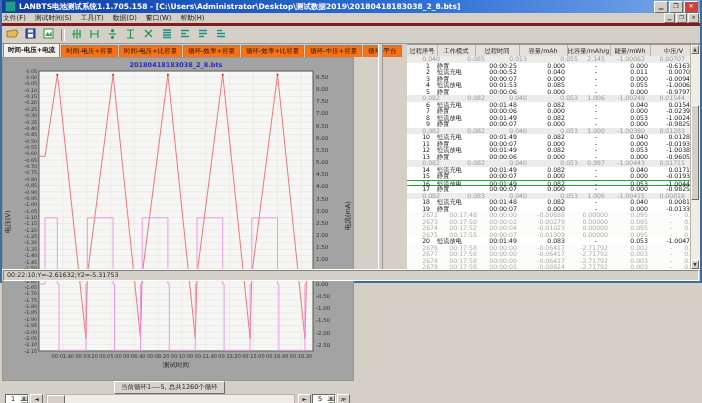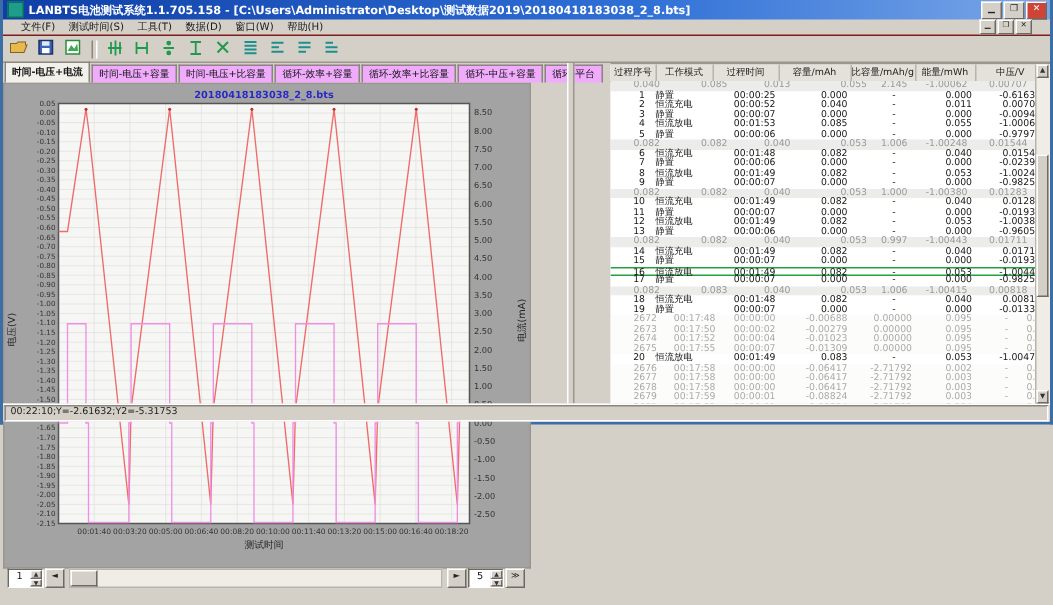--- a/index.html
+++ b/index.html
@@ -8,38 +8,38 @@
     border-bottom:2px solid #3a6ea5;box-sizing:border-box;display:flex;flex-direction:column;background:#d4d0c8;}
   
   #titlebar{height:13px;background:linear-gradient(90deg,#0f3fa6,#2e6fd6 60%,#7aa7e8);
     display:flex;align-items:center;padding:0 2px;flex:0 0 auto;}
   #titlebar .appicon{width:9px;height:9px;margin:0 3px 0 1px;background:#1e9e8a;border:1px solid #0c6e5e;flex:0 0 auto;}
   #titlebar .ttext{color:#fff;font-size:7.5px;font-weight:bold;white-space:nowrap;overflow:hidden;flex:1;}
   .winbtn{width:12px;height:10px;margin-left:1px;background:#d4d0c8;border:1px solid;
     border-color:#fff #6d6a65 #6d6a65 #fff;font-size:6px;line-height:8px;text-align:center;color:#222;flex:0 0 auto;}
   .winbtn.close{background:#cf4436;color:#fff;font-weight:bold;}
   
-  #menubar{height:10px;display:flex;align-items:center;padding:0 12px;flex:0 0 auto;border-bottom:1px solid #7f1d1d;}
+  #menubar{height:10px;display:flex;align-items:center;padding:0 1px;flex:0 0 auto;border-bottom:3px solid #7f1d1d;}
   .menuitem{font-size:6.8px;color:#1a1a1a;margin-right:9px;white-space:nowrap;}
   #menubar .spacer{flex:1;}
   .mdibtn{width:9px;height:8px;margin-left:1px;background:#d4d0c8;border:1px solid;
     border-color:#fff #6d6a65 #6d6a65 #fff;font-size:5px;line-height:7px;text-align:center;color:#222;}
   
   #toolbar{height:15px;display:flex;align-items:center;padding:1px 2px;flex:0 0 auto;
     border-bottom:1px solid #9a968e;}
   .tbtn{width:15px;height:13px;margin-right:1px;display:flex;align-items:center;justify-content:center;
     border:1px solid transparent;}
   .tsep{width:2px;height:12px;border-left:1px solid #8a867e;border-right:1px solid #fff;margin:0 3px;}
   
   #content{flex:1;display:flex;min-height:0;gap:24px;}
   #leftpane{width:352px;flex:0 0 auto;display:flex;flex-direction:column;background:#d4d0c8;}
   
   #tabs{height:13px;display:flex;align-items:flex-end;padding-left:1px;flex:0 0 auto;border-bottom:1px solid #9a968e;}
   .tab{font-size:6.5px;color:#111;padding:1px 4px 1px 4px;border:1px solid #8a867e;border-bottom:none;
-    background:#f0abfc;margin-right:1px;white-space:nowrap;height:9px;line-height:9px;}
+    background:#f97316;margin-right:1px;white-space:nowrap;height:9px;line-height:9px;}
   .tab.active{background:#f2f0ea;height:11px;line-height:11px;font-weight:bold;}
   
   #chartwrap{flex:0 0 auto;background:#a3a3a3;border:1px solid #9a968e;border-top:none;}
   #cyclebar-row{height:13px;flex:0 0 auto;position:relative;}
   #cyclebar{position:absolute;left:112px;top:0;height:11px;line-height:10px;padding:0 6px;
     background:#d8d4cc;border:1px solid;border-color:#fff #6d6a65 #6d6a65 #fff;font-size:6.5px;color:#222;white-space:nowrap;}
   #chartctrl{height:13px;flex:0 0 auto;display:flex;align-items:center;padding:0 3px;}
   .spinbox{display:flex;height:11px;border:1px solid;border-color:#6d6a65 #fff #fff #6d6a65;background:#fff;}
   .spinbox .val{width:14px;font-size:6.5px;line-height:9px;text-align:center;color:#111;}
   .spinbox .arr{width:8px;display:flex;flex-direction:column;}
@@ -362,20 +362,23 @@
             <circle cx="110.09913043478261" cy="16.81818181818182" r="1" fill="#c03030"></circle>
             <circle cx="164.89913043478262" cy="16.81818181818182" r="1" fill="#c03030"></circle>
             <circle cx="219.6991304347826" cy="16.81818181818182" r="1" fill="#c03030"></circle>
             <circle cx="274.4991304347826" cy="16.81818181818182" r="1" fill="#c03030"></circle>
             <text x="173" y="9" font-size="6.5" text-anchor="middle" fill="#2929c8" font-weight="bold">20180418183038_2_8.bts</text>
             <text x="173" y="309" font-size="6.5" text-anchor="middle" fill="#222">测试时间</text>
             <text transform="translate(7,175) rotate(-90)" font-size="6.5" fill="#222">电压(V)</text>
             <text transform="translate(347,172) rotate(-90)" font-size="6.5" fill="#222">电流(mA)</text>
           </svg>
       </div>
+      <div id="cyclebar-row">
+        <div id="cyclebar">当前循环1----5, 总共1260个循环</div>
+      </div>
       <div id="chartctrl">
         <div class="spinbox">
           <div class="val">1</div>
           <div class="arr">
               <div>▲</div>
               <div>▼</div>
             </div>
         </div>
         <div class="sbtn">◄</div>
         <div id="hscroll">

